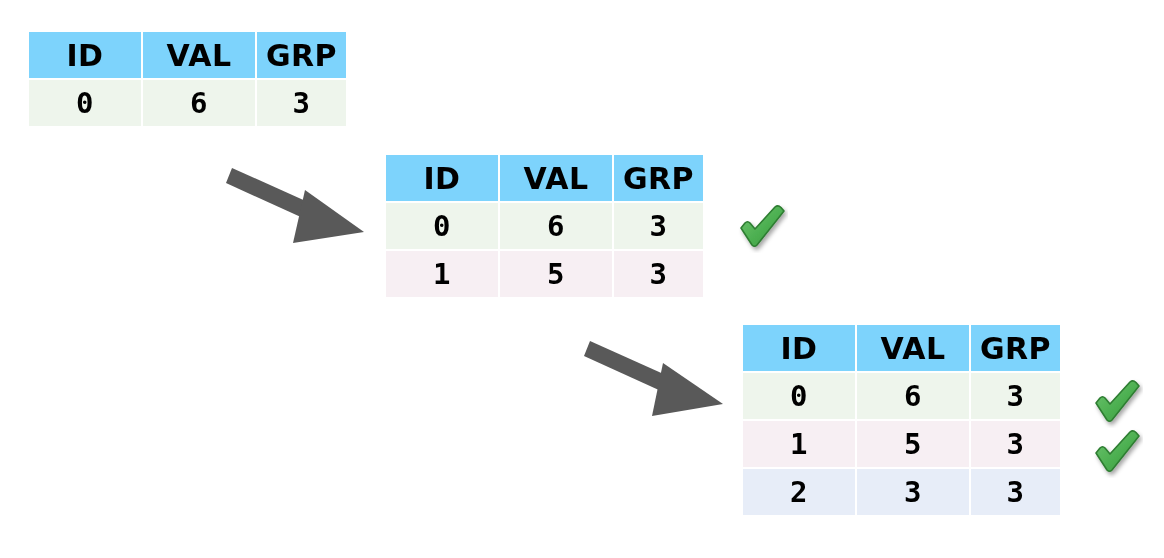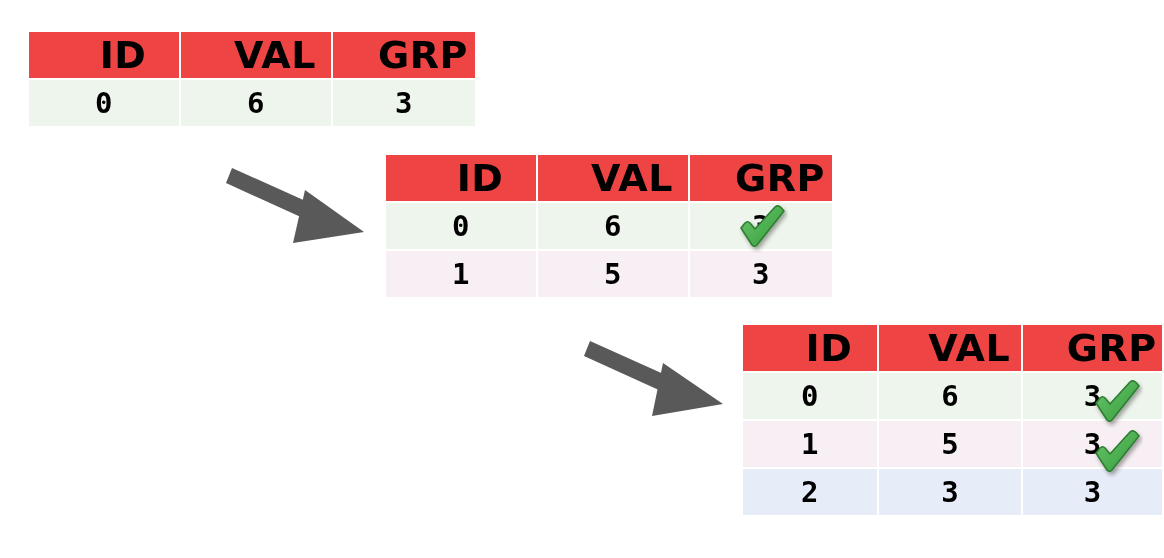--- a/index.html
+++ b/index.html
@@ -35,33 +35,32 @@
     text-align: center;
     vertical-align: middle;
     height: 46px;
     font-size: 30px;
     font-weight: bold;
     color: #000000;
     font-family: "DejaVu Sans", sans-serif;
     letter-spacing: 0.5px;
   }
   .tbl th {
-    background: #ef4444;
+    background: #7dd3fc;
     color: #000000;
-    font-size: 38px;
-    padding-left: 38px;
+    font-size: 30px;
   }
   .tbl td {
     font-family: "DejaVu Sans Mono", monospace;
     font-weight: bold;
     font-size: 29px;
   }
   .col-id   { width: 112px; }
   .col-val  { width: 112px; }
-  .col-grp  { width: 104px; }
+  .col-grp  { width: 89px; }
 
   .row-green td { background: #eef5ec; }
   .row-pink  td { background: #f7eff3; }
   .row-blue  td { background: #e7edf8; }
 
   
   .check {
     position: absolute;
     width: 52px;
     height: 52px;

